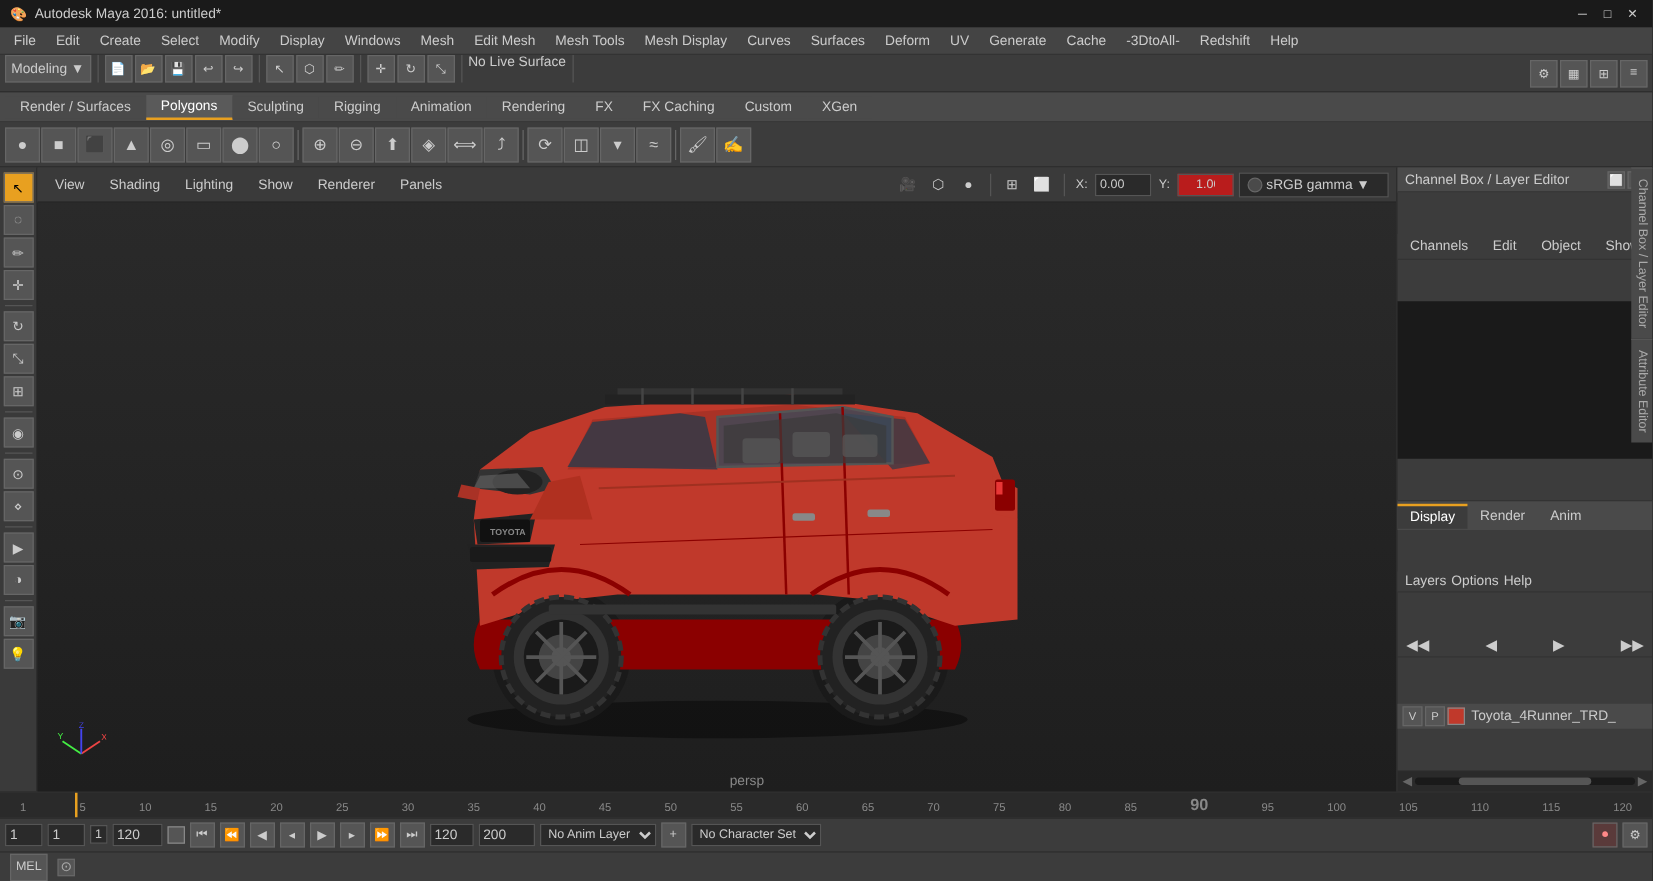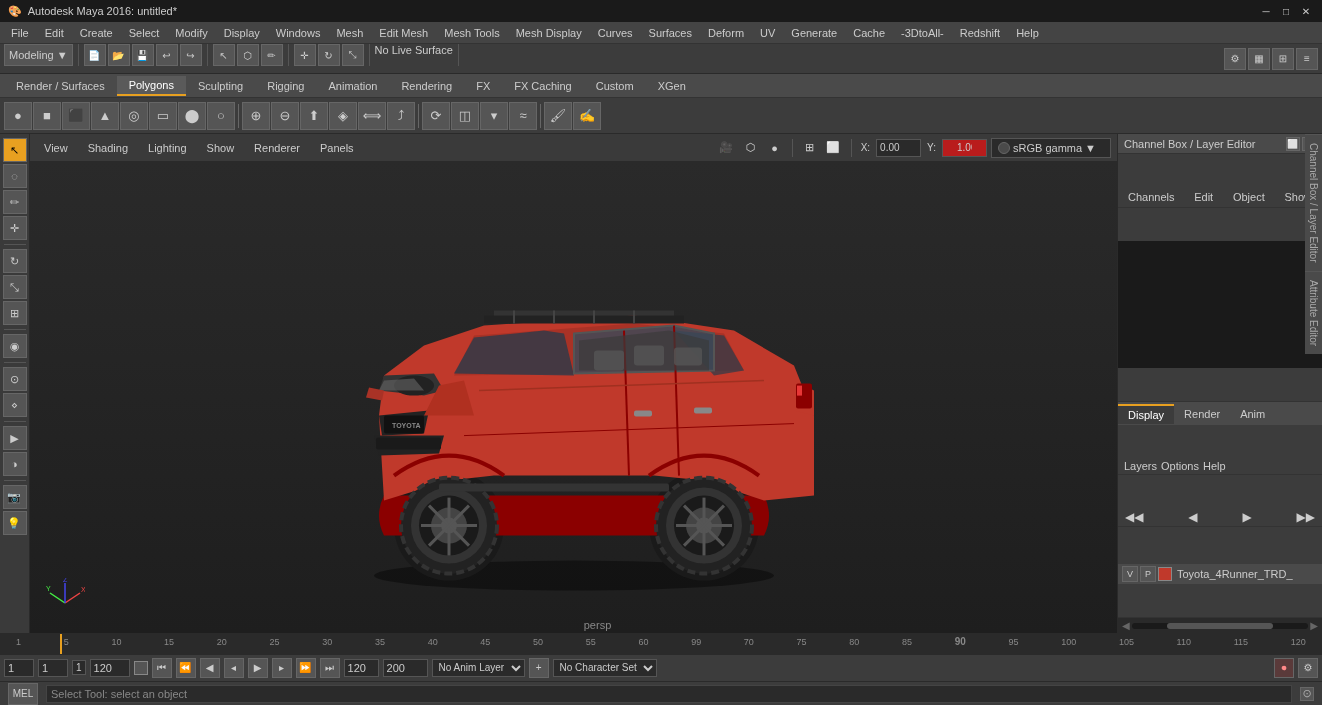--- a/index.html
+++ b/index.html
@@ -441,26 +441,26 @@
         <span style="font-size:9px;color:#888;">15</span>
         <span style="font-size:9px;color:#888;">20</span>
         <span style="font-size:9px;color:#888;">25</span>
         <span style="font-size:9px;color:#888;">30</span>
         <span style="font-size:9px;color:#888;">35</span>
         <span style="font-size:9px;color:#888;">40</span>
         <span style="font-size:9px;color:#888;">45</span>
         <span style="font-size:9px;color:#888;">50</span>
         <span style="font-size:9px;color:#888;">55</span>
         <span style="font-size:9px;color:#888;">60</span>
-        <span style="font-size:9px;color:#888;">99</span>
+        <span style="font-size:9px;color:#888;">65</span>
         <span style="font-size:9px;color:#888;">70</span>
         <span style="font-size:9px;color:#888;">75</span>
         <span style="font-size:9px;color:#888;">80</span>
         <span style="font-size:9px;color:#888;">85</span>
-        <span style="font-size:10px;color:#888;font-weight:bold;">90</span>
+        <span style="font-size:13px;color:#888;font-weight:bold;">90</span>
         <span style="font-size:9px;color:#888;">95</span>
         <span style="font-size:9px;color:#888;">100</span>
         <span style="font-size:9px;color:#888;">105</span>
         <span style="font-size:9px;color:#888;">110</span>
         <span style="font-size:9px;color:#888;">115</span>
         <span style="font-size:9px;color:#888;">120</span>
       </div>
     </div>
   </div>
   <div id="timeline-controls-row">
@@ -495,17 +495,14 @@
     <div style="flex:1;"></div>
     <div class="tc-btn" style="background:#5a3a3a;color:#f88;">⏺</div>
     <div class="tc-btn">⚙</div>
   </div>
 </div>
 
 <div id="statusbar">
   <div class="tb-btn" style="width:30px;">
     <span>MEL</span>
   </div>
-  <div id="cmd-line">
-    <span style="font-size:11px;color:#888;">Select Tool: select an object</span>
-  </div>
   <div class="status-indicator">⊙</div>
 </div>
 
 </body></html>

